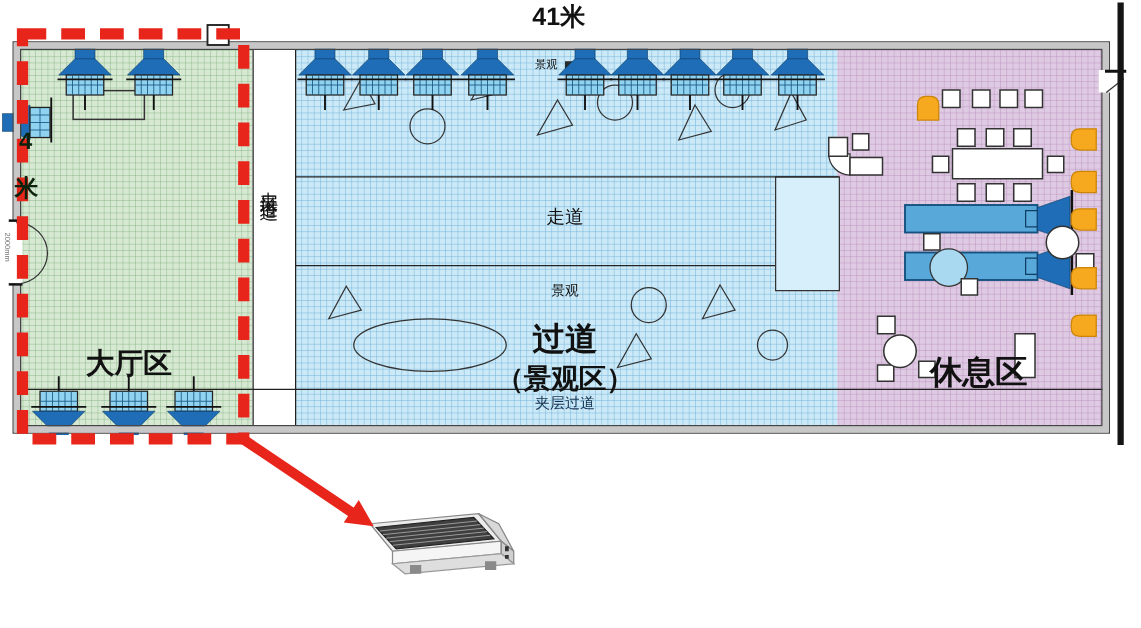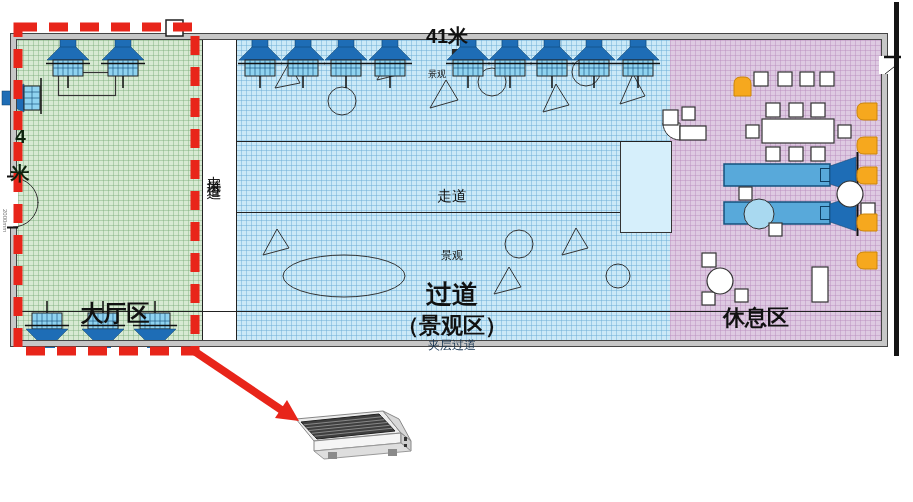--- a/index.html
+++ b/index.html
@@ -8,21 +8,21 @@
   .zone{position:absolute;top:40px;height:300px;}
   .grid-green{background-color:#d7e9d3;background-image:
      linear-gradient(to right,rgba(125,175,125,.45) 1px,transparent 1px),
      linear-gradient(to bottom,rgba(125,175,125,.45) 1px,transparent 1px);background-size:5px 5px;}
   .grid-blue{background-color:#cbe9f7;background-image:
      linear-gradient(to right,rgba(110,175,215,.5) 1px,transparent 1px),
      linear-gradient(to bottom,rgba(110,175,215,.5) 1px,transparent 1px);background-size:5px 5px;}
   .grid-pink{background-color:#decae2;background-image:
      linear-gradient(to right,rgba(185,140,190,.45) 1px,transparent 1px),
      linear-gradient(to bottom,rgba(185,140,190,.45) 1px,transparent 1px);background-size:5px 5px;}
-  .lbl{position:absolute;white-space:nowrap;margin-top:23px;}
+  .lbl{position:absolute;white-space:nowrap;}
   .c{text-align:center;}
   svg{position:absolute;left:0;top:0;}
 </style>
 </head>
 <body>
 
 <div id="stage">
 
   <div class="zone grid-green" style="left:13px;width:189px;"></div>
   <div class="zone" style="left:202px;width:34px;background:#fff;"></div>
@@ -284,16 +284,16 @@
 
   <div class="lbl c" style="left:397px;top:0;width:100px;font-size:20px;font-weight:600;">41米</div>
   <div class="lbl" style="left:7px;top:103px;writing-mode:vertical-rl;text-orientation:upright;font-size:19px;font-weight:bold;color:#0d220d;">4米</div>
   <div class="lbl" style="left:2px;top:186px;writing-mode:vertical-rl;font-size:6px;color:#777;">2000mm</div>
   <div class="lbl" style="left:204px;top:141px;writing-mode:vertical-rl;text-orientation:upright;font-size:15px;letter-spacing:3px;">夹层过道</div>
   <div class="lbl" style="left:428px;top:45px;font-size:9px;">景观</div>
   <div class="lbl c" style="left:402px;top:164px;width:100px;font-size:15px;text-align:center;">走道</div>
   <div class="lbl c" style="left:402px;top:225px;width:100px;font-size:11px;">景观</div>
   <div class="lbl c" style="left:352px;top:257px;width:200px;font-size:26px;font-weight:bold;line-height:29px;">过道</div>
   <div class="lbl c" style="left:352px;top:288px;width:200px;font-size:22px;font-weight:bold;">（景观区）</div>
-  <div class="lbl c" style="left:38px;top:275px;width:130px;font-size:23px;font-weight:bold;padding-left:12px;">大厅区</div>
-  <div class="lbl" style="left:723px;top:280px;font-size:22px;font-weight:bold;">休息区</div>
+  <div class="lbl c" style="left:38px;top:275px;width:130px;font-size:23px;font-weight:bold;">大厅区</div>
+  <div class="lbl" style="left:744px;top:280px;font-size:26px;font-weight:bold;">休息区</div>
   <div class="lbl c" style="left:402px;top:314px;width:100px;font-size:12px;color:#14324f;">夹层过道</div>
 </div>
 
 </body></html>

